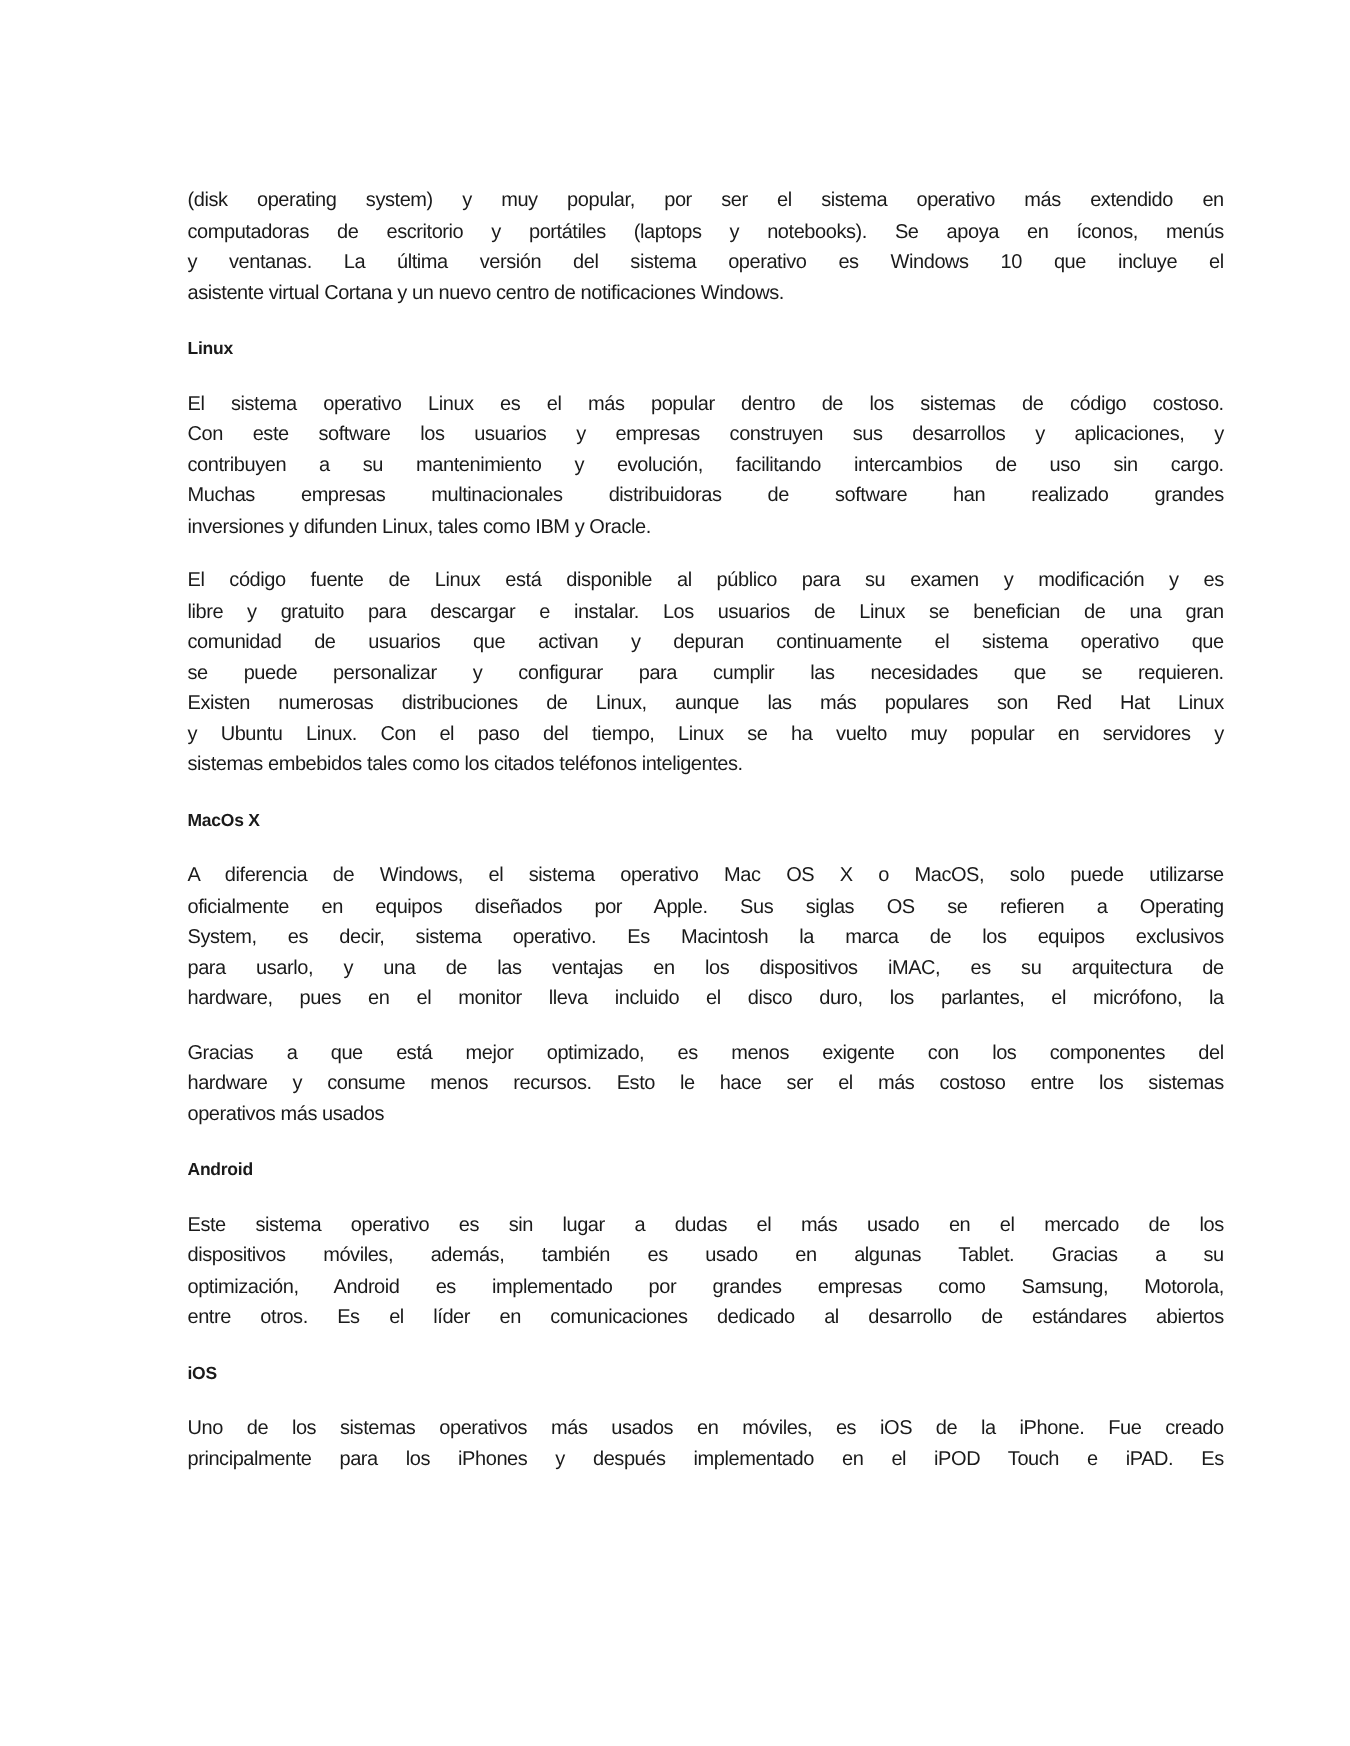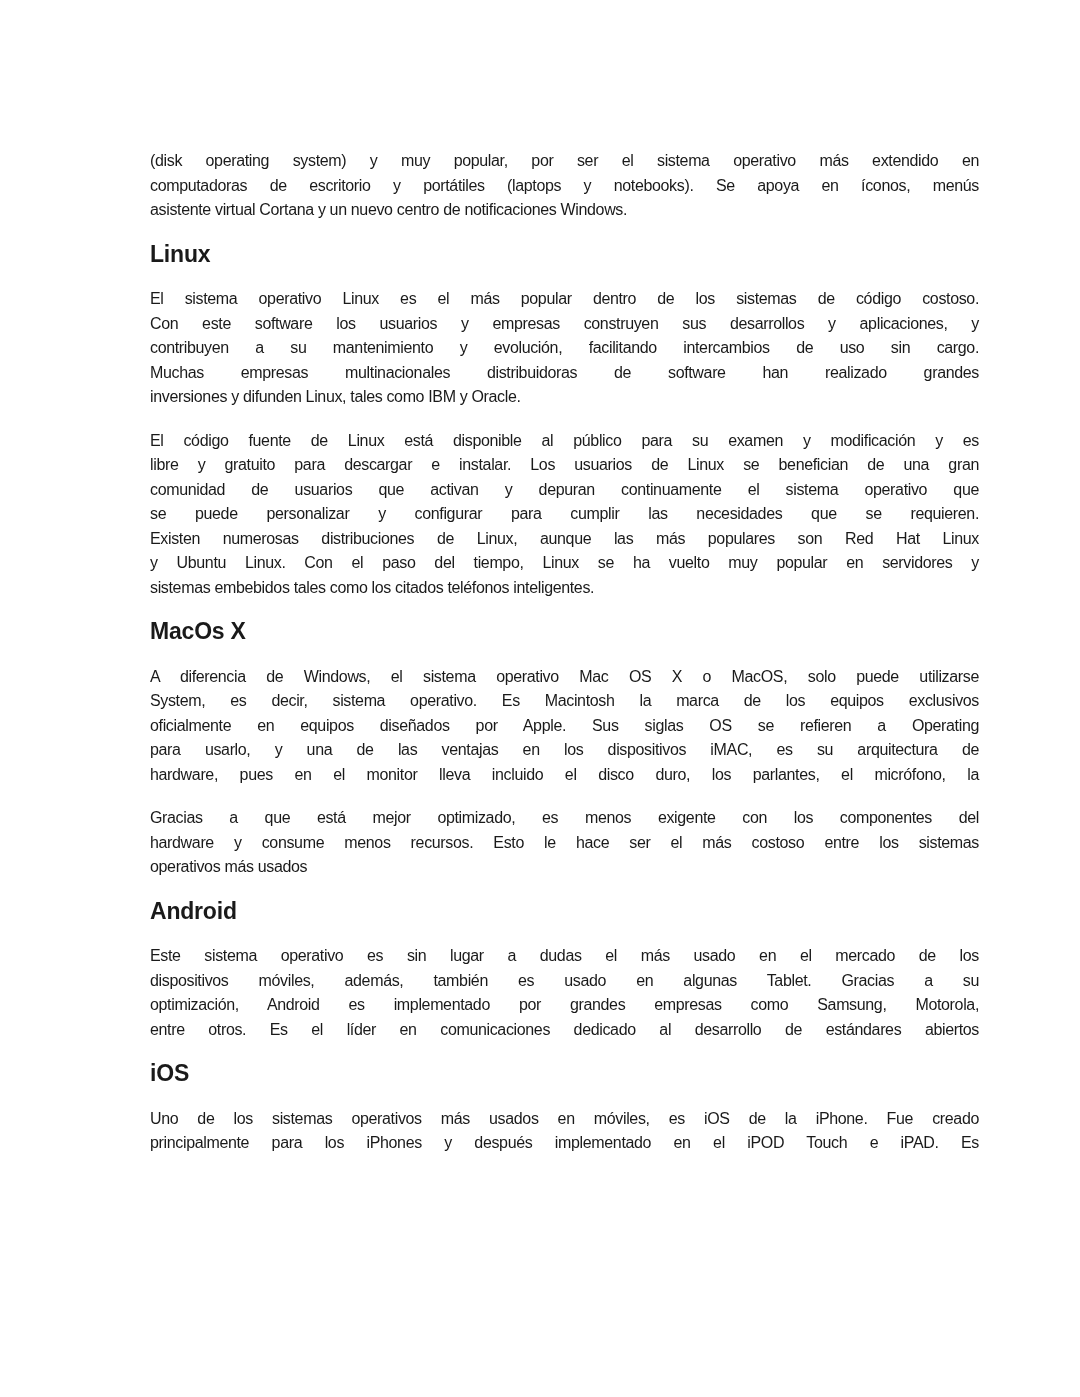--- a/index.html
+++ b/index.html
@@ -4,30 +4,31 @@
 <style>
   html, body { margin:0; padding:0; background:#ffffff; }
   body { width:1080px; height:1397px; position:relative; overflow:hidden;
          font-family:"Liberation Sans", sans-serif; color:#1a1a1a; }
   .page { position:absolute; left:150px; top:149px; width:829px; }
   .line { display:block; font-size:16px; line-height:24.5px; height:24.5px;
           white-space:nowrap; text-align:justify; text-align-last:justify;
           letter-spacing:-0.35px; }
   .line.last { text-align-last:left; }
   .para { margin:0 0 19px 0; }
-  .heading { font-weight:bold; font-size:23px; line-height:24.5px;
+  .heading { font-weight:bold; font-size:14px; line-height:24.5px;
              margin:0 0 21px 0; letter-spacing:-0.2px; }
 </style>
 </head>
 <body>
 
 <div class="page">
   <div class="para">
     <span class="line">(disk operating system) y muy popular, por ser el sistema operativo más extendido en</span>
     <span class="line">computadoras de escritorio y portátiles (laptops y notebooks). Se apoya en íconos, menús</span>
+    <span class="line">y ventanas. La última versión del sistema operativo es Windows 10 que incluye el</span>
     <span class="line last">asistente virtual Cortana y un nuevo centro de notificaciones Windows.</span>
   </div>
 
   <div class="heading">Linux</div>
 
   <div class="para">
     <span class="line">El sistema operativo Linux es el más popular dentro de los sistemas de código costoso.</span>
     <span class="line">Con este software los usuarios y empresas construyen sus desarrollos y aplicaciones, y</span>
     <span class="line">contribuyen a su mantenimiento y evolución, facilitando intercambios de uso sin cargo.</span>
     <span class="line">Muchas empresas multinacionales distribuidoras de software han realizado grandes</span>
@@ -41,22 +42,22 @@
     <span class="line">se puede personalizar y configurar para cumplir las necesidades que se requieren.</span>
     <span class="line">Existen numerosas distribuciones de Linux, aunque las más populares son Red Hat Linux</span>
     <span class="line">y Ubuntu Linux. Con el paso del tiempo, Linux se ha vuelto muy popular en servidores y</span>
     <span class="line last">sistemas embebidos tales como los citados teléfonos inteligentes.</span>
   </div>
 
   <div class="heading">MacOs X</div>
 
   <div class="para">
     <span class="line">A diferencia de Windows, el sistema operativo Mac OS X o MacOS, solo puede utilizarse</span>
+    <span class="line">oficialmente en equipos diseñados por Apple. Sus siglas OS se refieren a Operating</span>
     <span class="line">System, es decir, sistema operativo. Es Macintosh la marca de los equipos exclusivos</span>
-    <span class="line">oficialmente en equipos diseñados por Apple. Sus siglas OS se refieren a Operating</span>
     <span class="line">para usarlo, y una de las ventajas en los dispositivos iMAC, es su arquitectura de</span>
     <span class="line">hardware, pues en el monitor lleva incluido el disco duro, los parlantes, el micrófono, la</span>
   </div>
 
   <div class="para">
     <span class="line">Gracias a que está mejor optimizado, es menos exigente con los componentes del</span>
     <span class="line">hardware y consume menos recursos. Esto le hace ser el más costoso entre los sistemas</span>
     <span class="line last">operativos más usados</span>
   </div>
 

